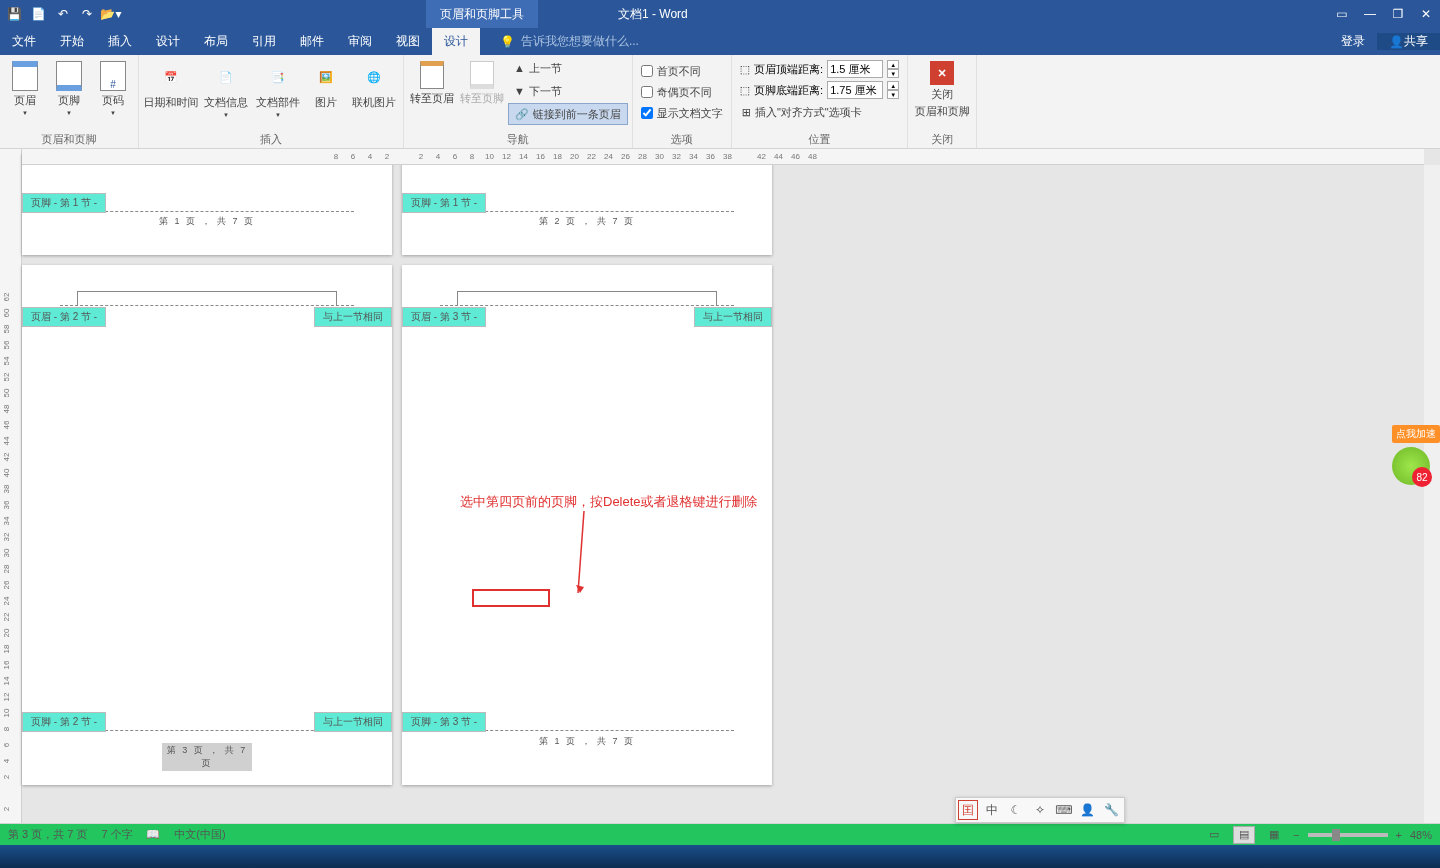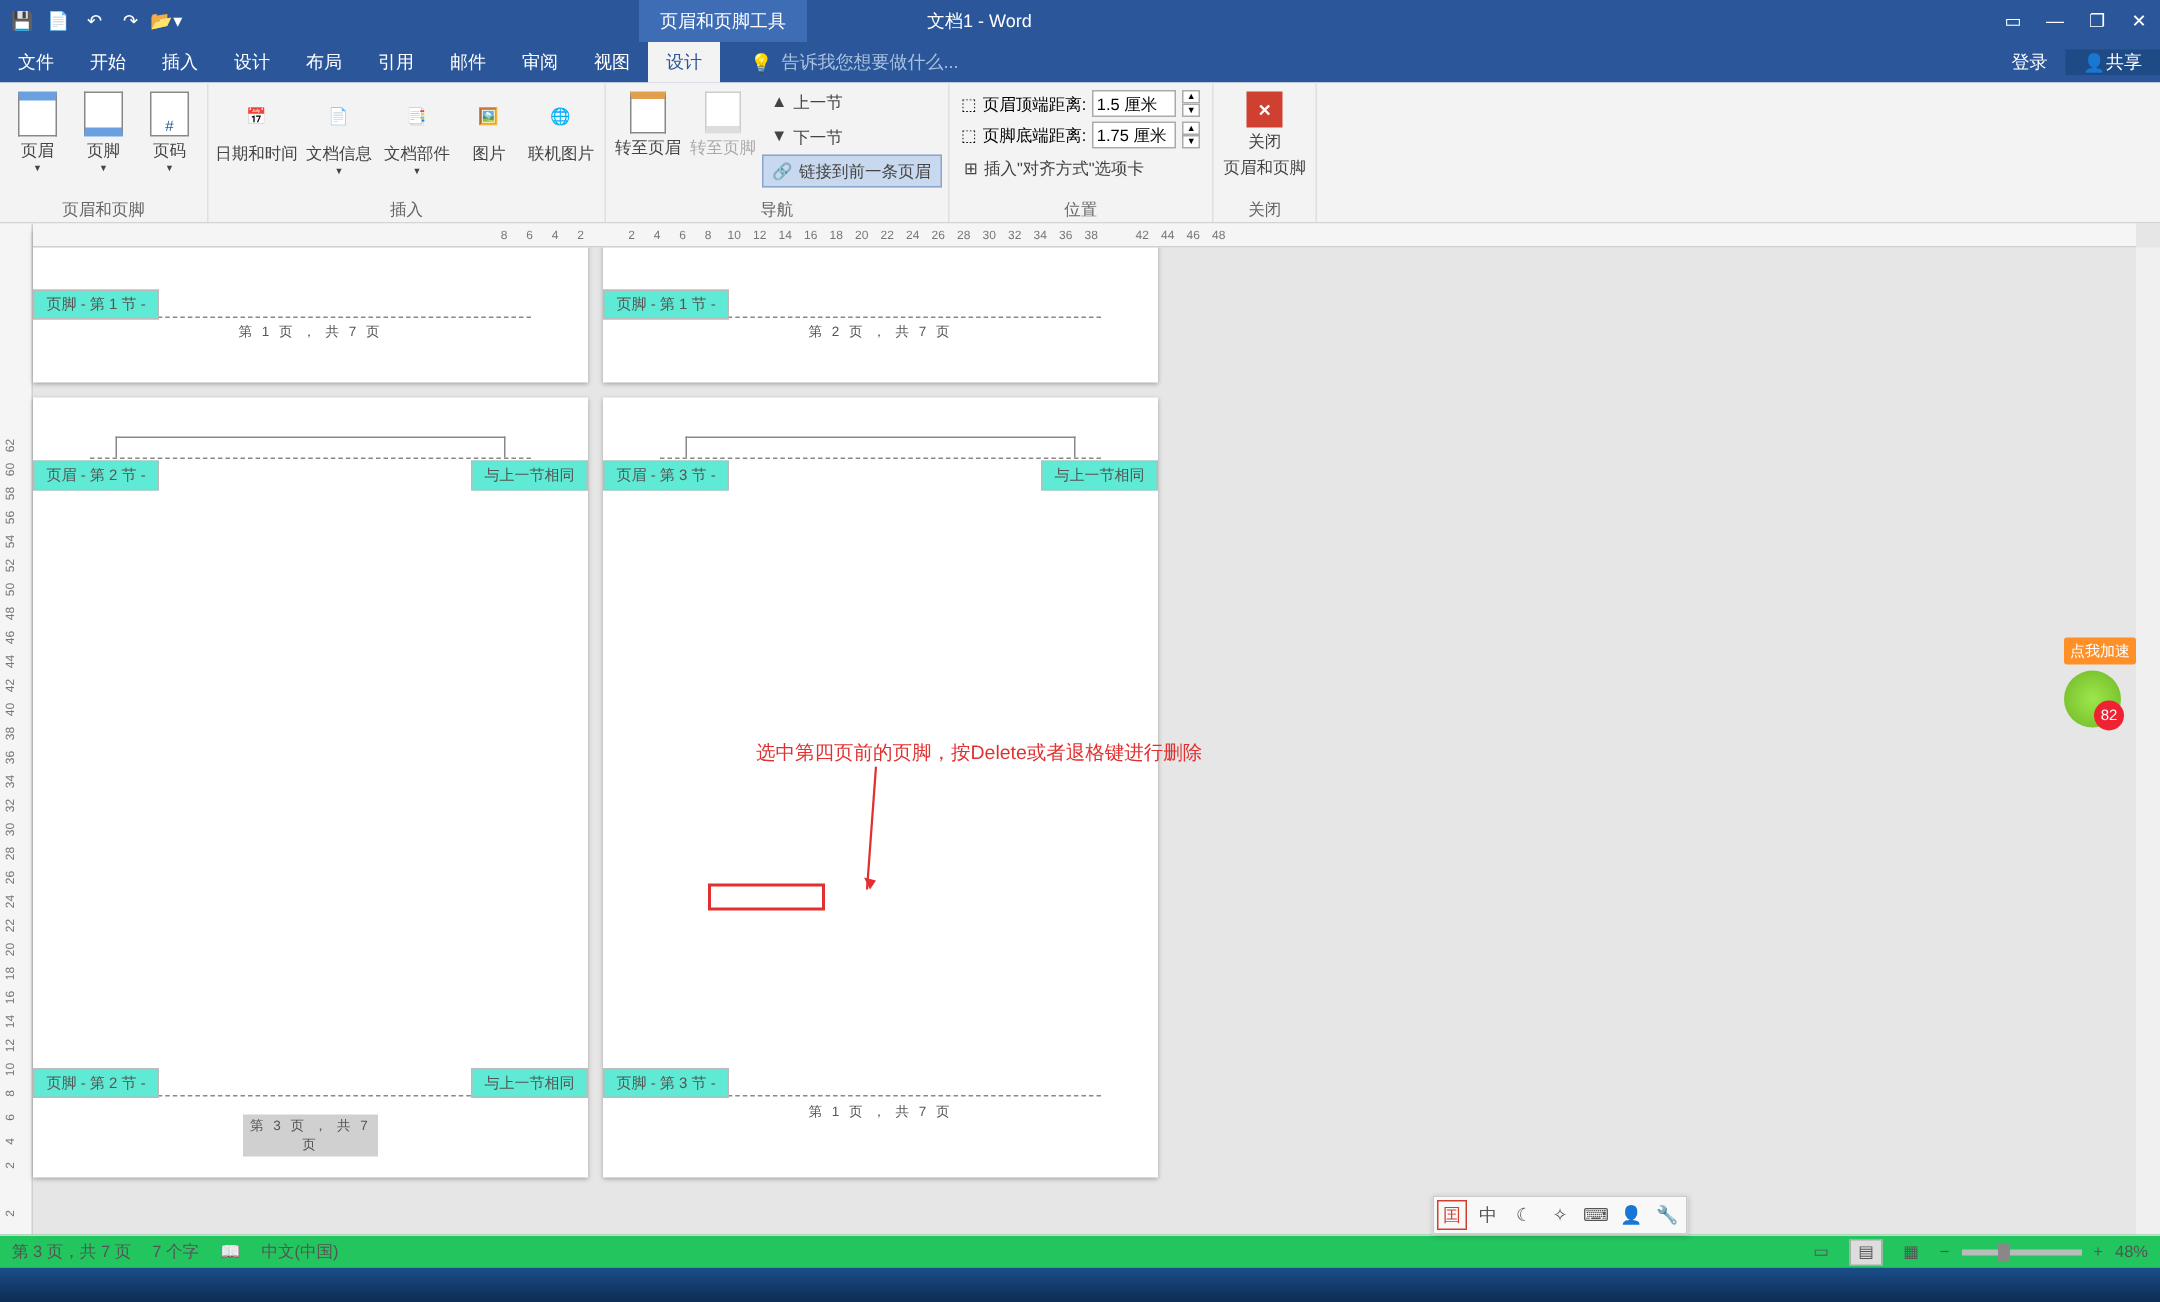--- a/index.html
+++ b/index.html
@@ -53,39 +53,39 @@
 #p2 { top: 4px; left: 380px; }
 #p3 { top: 116px; left: 0; }
 #p4 { top: 116px; left: 380px; }
 .hf-line { position: absolute; left: 38px; right: 38px; border-top: 1px dashed #888; }
 .hf-tag { position: absolute; left: 0; background: #5eead4; border: 1px solid #bbb; font-size: 10px; padding: 2px 8px; color: #555; }
 .hf-tag.right { left: auto; right: 0; }
 .pgnum { position: absolute; width: 100%; text-align: center; font-size: 9px; color: #555; letter-spacing: 2px; }
 .frame-top { position: absolute; left: 55px; right: 55px; top: 26px; height: 14px; border: 1px solid #888; border-bottom: none; }
 
 
-.anno-text { position: absolute; color: #e03030; font-size: 13px; top: 493px; left: 460px; z-index: 10; margin-left: 44px; }
+.anno-text { position: absolute; color: #e03030; font-size: 13px; top: 493px; left: 460px; z-index: 10; }
 .anno-arrow { position: absolute; top: 511px; left: 576px; z-index: 10; }
 .anno-box { position: absolute; border: 2px solid #e03030; z-index: 10; }
 
 
 .float-tb { position: absolute; bottom: 45px; left: 955px; background: #f8f8f8; border: 1px solid #ccc; box-shadow: 0 1px 4px rgba(0,0,0,0.2); display: flex; padding: 2px; gap: 4px; z-index: 20; }
 .float-tb .fbtn { width: 20px; height: 20px; display: flex; align-items: center; justify-content: center; font-size: 12px; cursor: pointer; color: #555; }
 
 
 .statusbar { position: absolute; bottom: 23px; left: 0; right: 0; height: 22px; background: #22c55e; border-top: 1px solid #d4d4d4; display: flex; align-items: center; font-size: 11px; color: #555; padding: 0 8px; gap: 14px; }
 .statusbar .right { margin-left: auto; display: flex; align-items: center; gap: 8px; }
 .viewbtn { width: 22px; height: 18px; border: 1px solid transparent; display: flex; align-items: center; justify-content: center; cursor: pointer; }
 .viewbtn.active { background: #ddd; border-color: #aaa; }
 .zoom-slider { width: 80px; height: 4px; background: #bbb; position: relative; }
 .zoom-slider .thumb { width: 8px; height: 12px; background: #888; position: absolute; top: -4px; left: 24px; }
 
 .taskbar { position: absolute; bottom: 0; left: 0; right: 0; height: 23px; background: linear-gradient(#1a4e8a, #0d2d52); }
 
-.side-widget { position: absolute; right: 16px; top: 425px; z-index: 30; }
+.side-widget { position: absolute; right: 0; top: 425px; z-index: 30; }
 .side-widget .tag { background: #ff9028; color: #fff; font-size: 10px; padding: 2px 4px; border-radius: 2px; }
 .side-widget .blob { width: 38px; height: 38px; background: radial-gradient(#9ee64a,#6eb828); border-radius: 50%; margin-top: 4px; position: relative; }
 .side-widget .badge { position: absolute; right: -2px; bottom: -2px; width: 20px; height: 20px; background: #e23; color: #fff; font-size: 10px; border-radius: 50%; display: flex; align-items: center; justify-content: center; margin-top: 36px; }
 
 .scrollbar-v { position: absolute; right: 0; top: 165px; bottom: 33px; width: 16px; background: #f0f0f0; }
 </style>
 </head>
 <body>
 
 <div class="titlebar">
@@ -201,20 +201,39 @@
           </div>
         <div class="sbtn active">
             <span>🔗</span>
             <span>链接到前一条页眉</span>
           </div>
       </div>
     </div>
     <div class="glabel">导航</div>
   </div>
 
+  <div class="group">
+    <div class="controls">
+        <div class="smallrow" style="padding-top:4px">
+      <label class="chk">
+            <input type="checkbox" style="">
+            <span>首页不同</span>
+          </label>
+      <label class="chk">
+            <input type="checkbox" style="">
+            <span>奇偶页不同</span>
+          </label>
+      <label class="chk">
+            <input type="checkbox" checked="" style="">
+            <span>显示文档文字</span>
+          </label>
+    </div>
+      </div>
+    <div class="glabel">选项</div>
+  </div>
 
   <div class="group">
     <div class="controls">
         <div class="smallrow" style="padding-top:2px">
       <div class="spin">
             <span>⬚</span>
             <span>页眉顶端距离:</span>
             <input value="1.5 厘米" style="">
             <div class="spinbtns">
               <span>▲</span>

